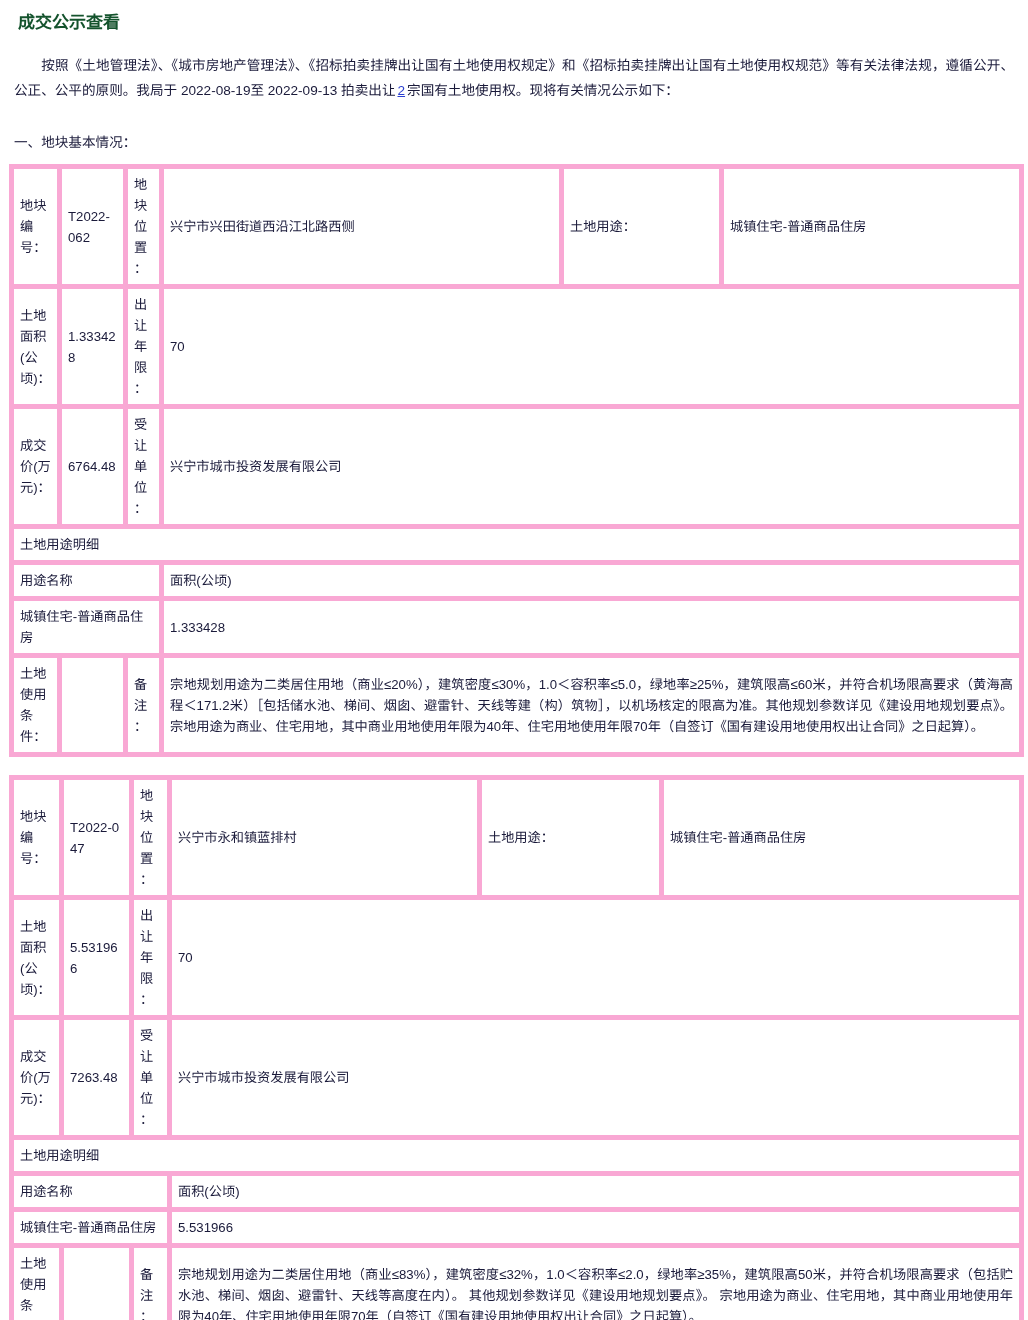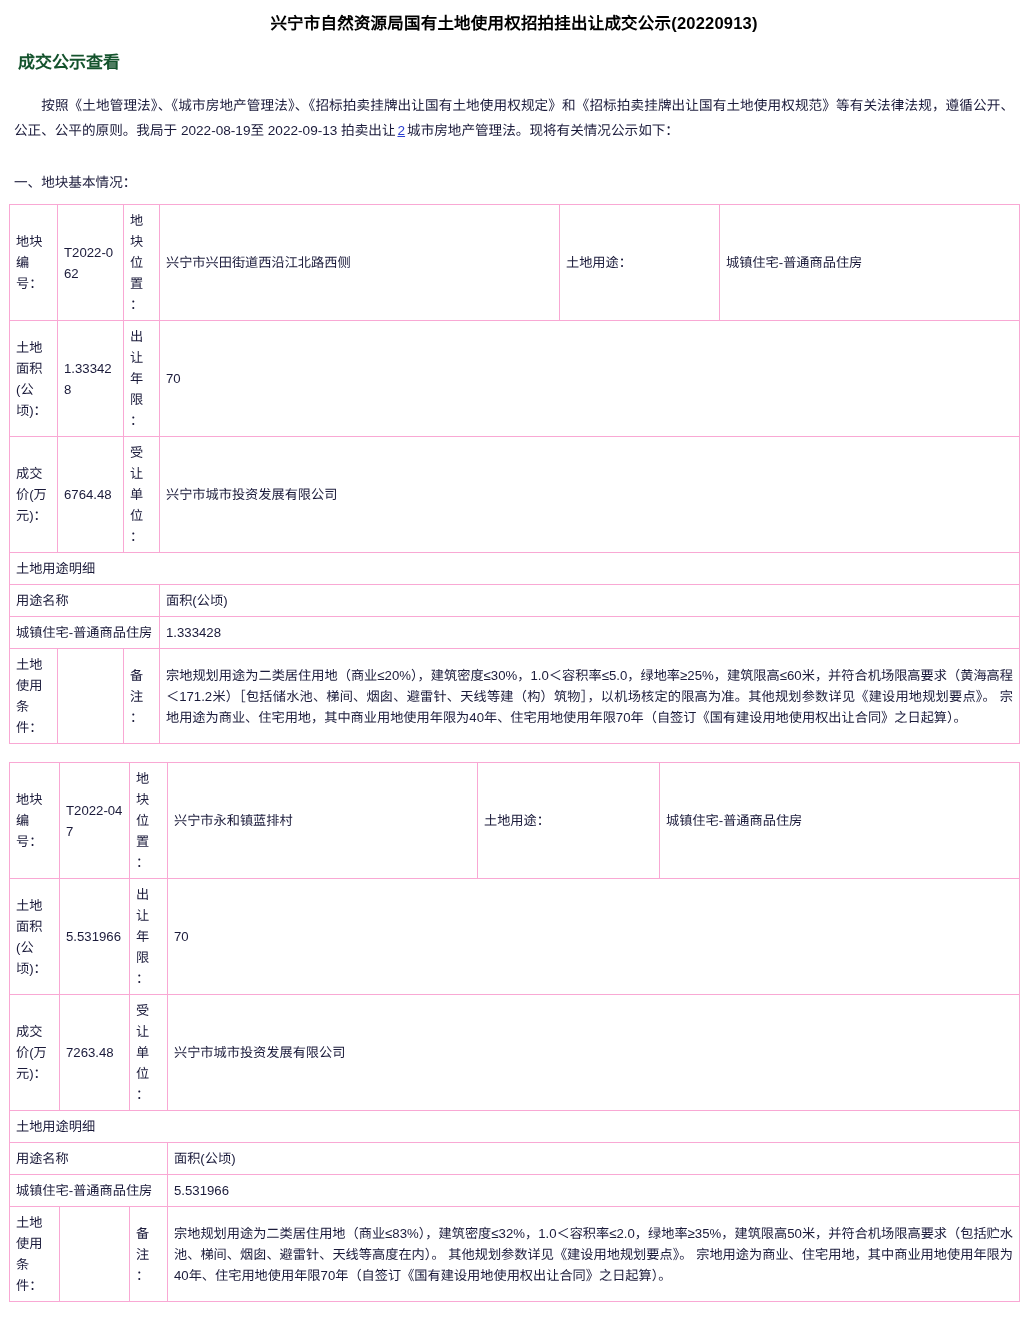--- a/index.html
+++ b/index.html
@@ -60,21 +60,21 @@
 
   
   table.plot {
     border-collapse: collapse;
     width: 1010px;
     margin: 0 auto 0 9px;
     table-layout: fixed;
     background: #fff;
   }
   table.plot td {
-    border: 1px solid #f9a8d4;
+    border: 5px solid #f9a8d4;
     font-size: 13.2px;
     color: #1a1a3a;
     padding: 5px 6px;
     vertical-align: middle;
     line-height: 21px;
     word-break: break-all;
     overflow-wrap: break-word;
   }
   td.lbl {
     vertical-align: middle;
@@ -108,25 +108,24 @@
   .tbl-gap {
     height: 18px;
   }
   .gap-md { height: 20px; }
 </style>
 </head>
 <body>
 
 <div class="page">
 
-  <div class="doc-title">兴宁市自然资源局国有土地使用权招拍挂出让成交公示(20220913)</div>
 
   <div class="section-heading">成交公示查看</div>
 
-  <p class="intro"><span>按照《土地管理法》、《城市房地产管理法》、《招标拍卖挂牌出让国有土地使用权规定》和《招标拍卖挂牌出让国有土地使用权规范》等有关法律法规，遵循公开、公正、公平的原则。我局于 2022-08-19至 2022-09-13 拍卖出让</span><span class="linked-count">2</span><span>城市房地产管理法。现将有关情况公示如下：</span></p>
+  <p class="intro"><span>按照《土地管理法》、《城市房地产管理法》、《招标拍卖挂牌出让国有土地使用权规定》和《招标拍卖挂牌出让国有土地使用权规范》等有关法律法规，遵循公开、公正、公平的原则。我局于 2022-08-19至 2022-09-13 拍卖出让</span><span class="linked-count">2</span><span>宗国有土地使用权。现将有关情况公示如下：</span></p>
 
   <div class="list-head">一、地块基本情况：</div>
 
   <table class="plot">
     <colgroup>
       <col style="width:48px">
         <col style="width:66px">
         <col style="width:36px">
       <col style="width:400px">
         <col style="width:160px">

